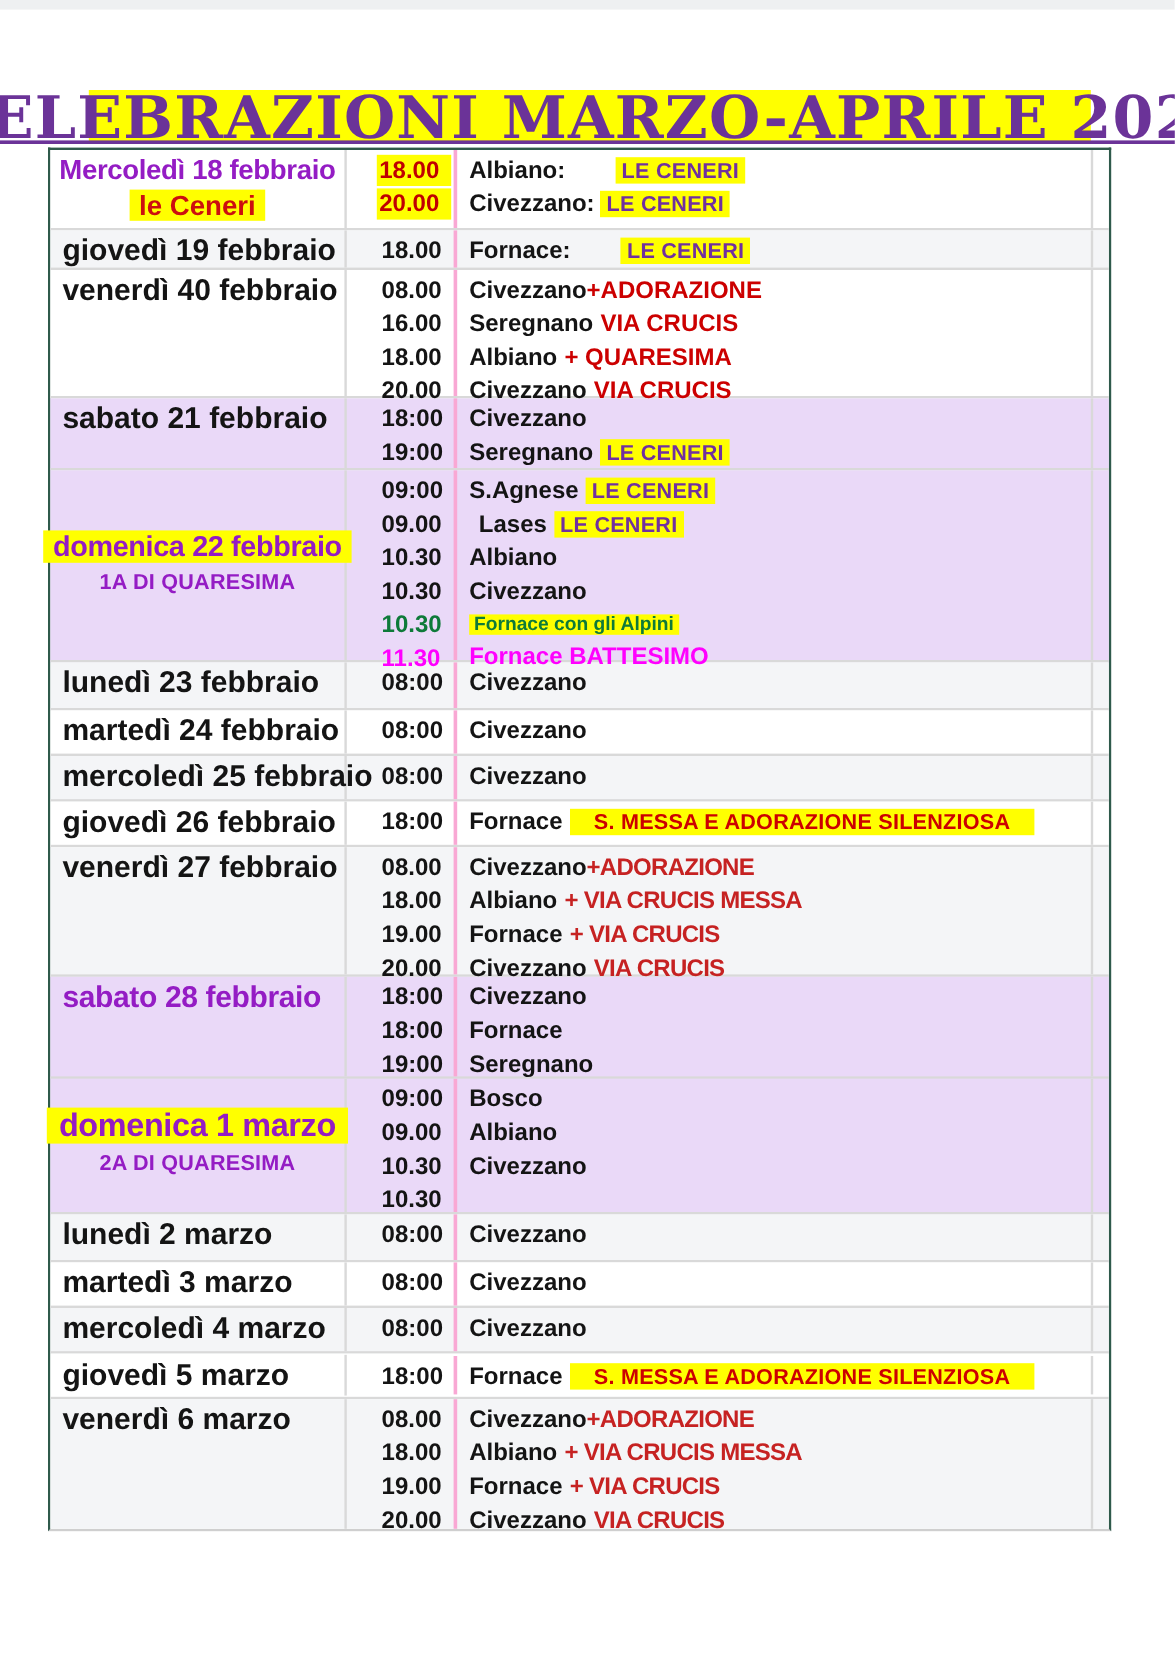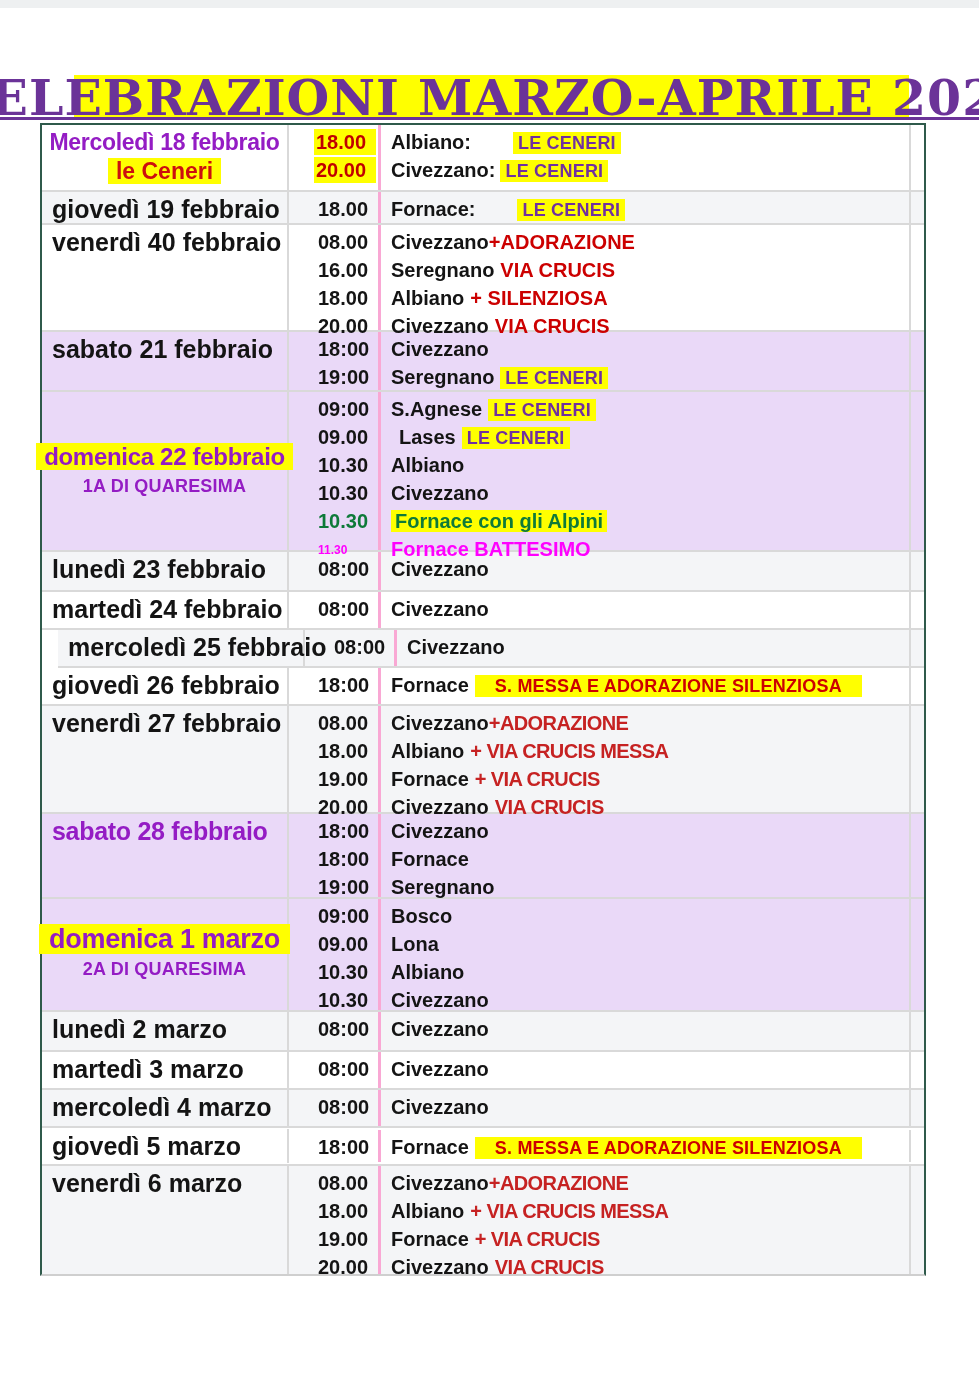--- a/index.html
+++ b/index.html
@@ -33,28 +33,28 @@
   .ds-violet-lg{font-weight:bold;font-size:23px;color:#941cc4;letter-spacing:-0.3px;}
   .ds-red-hl-lg{font-weight:bold;font-size:23px;color:#cc0f0f;background:#ffff00;padding:0 8px;}
   .ds-violet-hl-lg{font-weight:bold;font-size:24px;color:#941cc4;background:#ffff00;padding:0 8px;letter-spacing:-0.3px;}
   .ds-violet-hl-xl{font-weight:bold;font-size:27px;color:#941cc4;background:#ffff00;padding:0 10px;letter-spacing:-0.3px;}
   .ds-violet-lg2{font-weight:bold;font-size:25px;color:#941cc4;letter-spacing:-0.3px;}
   .ds-violet-sub{font-weight:bold;font-size:18px;color:#941cc4;letter-spacing:0.2px;}
   
   .ts-black{font-weight:bold;font-size:20px;color:#141414;}
   .ts-red-hl{font-weight:bold;font-size:20px;color:#c00000;background:#ffff00;display:inline-block;padding:0 10px 0 2px;margin-left:-4px;}
   .ts-green{font-weight:bold;font-size:20px;color:#0e7a39;}
-  .ts-magenta{font-weight:bold;font-size:12px;color:#ff00ff;}
+  .ts-magenta{font-weight:bold;font-size:20px;color:#ff00ff;}
   
   .es-black{font-weight:bold;font-size:20px;color:#141414;}
   .es-red{font-weight:bold;font-size:20px;color:#cc0000;}
   .es-red-comic{font-weight:bold;font-size:20px;color:#c62222;letter-spacing:-0.6px;}
   .es-red-comic-hl{font-weight:bold;font-size:18px;color:#cc0000;background:#ffff00;padding:1px 20px;letter-spacing:0.2px;}
   .es-purple-hl{font-weight:bold;font-size:18px;color:#7030a0;background:#ffff00;padding:1px 5px;letter-spacing:0.2px;}
-  .es-green-hl{font-weight:bold;font-size:20px;color:#0e7a39;background:#ffff00;padding:0 4px;}
+  .es-green-hl{font-weight:bold;font-size:16px;color:#0e7a39;background:#ffff00;padding:0 4px;}
   .es-magenta{font-weight:bold;font-size:20px;color:#ff00ff;}
 </style>
 </head>
 <body>
 
 <div class="top-strip"></div>
 
 <div class="title-band">
   <span class="t">CELEBRAZIONI MARZO-APRILE 2026</span>
 </div>
@@ -93,21 +93,21 @@
       </div>
       <div class="cell time">
         <div class="line"><span class="ts-black">08.00</span></div>
         <div class="line"><span class="ts-black">16.00</span></div>
         <div class="line"><span class="ts-black">18.00</span></div>
         <div class="line"><span class="ts-black">20.00</span></div>
       </div>
       <div class="cell event">
         <div class="line"><span class="es-black">Civezzano</span><span class="es-red" style="margin-left: 0px;">+ADORAZIONE</span></div>
         <div class="line"><span class="es-black">Seregnano</span><span class="es-red" style="margin-left: 6px;">VIA CRUCIS</span></div>
-        <div class="line"><span class="es-black">Albiano</span><span class="es-red" style="margin-left: 6px;">+ SILENZIOSA</span></div>
+        <div class="line"><span class="es-black">Albiano</span><span class="es-red" style="margin-left: 6px;">+ QUARESIMA</span></div>
         <div class="line"><span class="es-black">Civezzano</span><span class="es-red" style="margin-left: 6px;">VIA CRUCIS</span></div>
       </div>
       <div class="cell spare"></div>
     </div>
     <div class="row bg-lavender" style="height: 60px;">
       <div class="cell day align-left valign-top">
         <div class="dline"><span class="ds-black">sabato 21 febbraio</span></div>
       </div>
       <div class="cell time">
         <div class="line"><span class="ts-black">18:00</span></div>
@@ -159,21 +159,21 @@
         <div class="dline"><span class="ds-black">martedì 24 febbraio</span></div>
       </div>
       <div class="cell time">
         <div class="line"><span class="ts-black">08:00</span></div>
       </div>
       <div class="cell event">
         <div class="line"><span class="es-black">Civezzano</span></div>
       </div>
       <div class="cell spare"></div>
     </div>
-    <div class="row bg-gray" style="height: 38px; margin-left: 16px;">
+    <div class="row bg-gray" style="height: 38px;">
       <div class="cell day align-left valign-top">
         <div class="dline"><span class="ds-black">mercoledì 25 febbraio</span></div>
       </div>
       <div class="cell time">
         <div class="line"><span class="ts-black">08:00</span></div>
       </div>
       <div class="cell event">
         <div class="line"><span class="es-black">Civezzano</span></div>
       </div>
       <div class="cell spare"></div>
@@ -230,21 +230,20 @@
         <div class="dline"><span class="ds-violet-sub">2A DI QUARESIMA</span></div>
       </div>
       <div class="cell time">
         <div class="line"><span class="ts-black">09:00</span></div>
         <div class="line"><span class="ts-black">09.00</span></div>
         <div class="line"><span class="ts-black">10.30</span></div>
         <div class="line"><span class="ts-black">10.30</span></div>
       </div>
       <div class="cell event">
         <div class="line"><span class="es-black">Bosco</span></div>
-        <div class="line"><span class="es-black">Lona</span></div>
         <div class="line"><span class="es-black">Albiano</span></div>
         <div class="line"><span class="es-black">Civezzano</span></div>
       </div>
       <div class="cell spare"></div>
     </div>
     <div class="row bg-gray" style="height: 40px;">
       <div class="cell day align-left valign-top">
         <div class="dline"><span class="ds-black">lunedì 2 marzo</span></div>
       </div>
       <div class="cell time">

